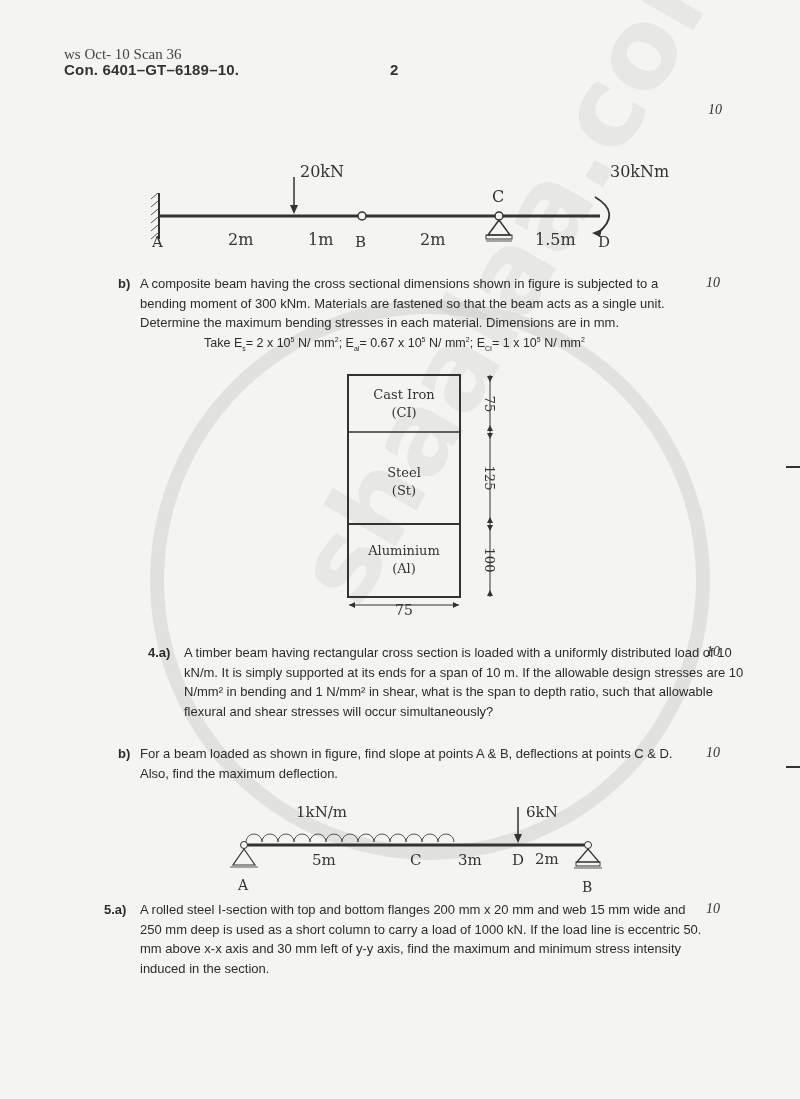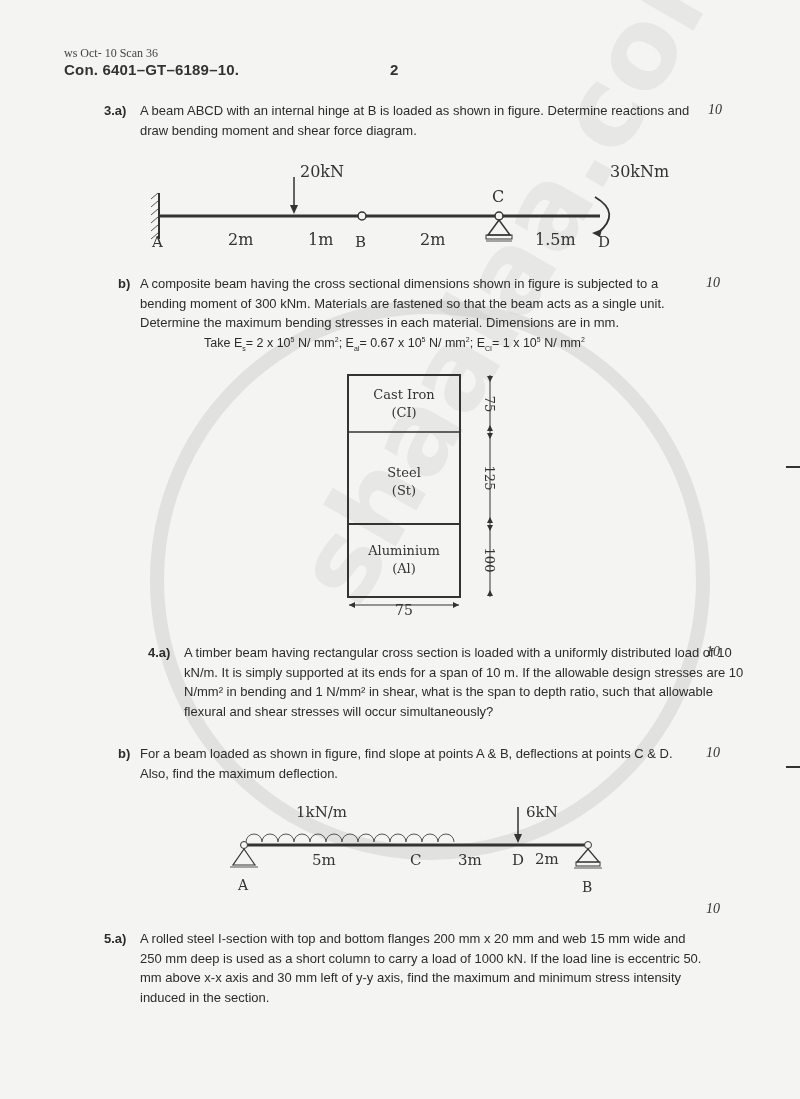--- a/index.html
+++ b/index.html
@@ -5,21 +5,21 @@
   html, body { margin: 0; padding: 0; }
   body {
     width: 800px; height: 1099px; overflow: hidden;
     background: #f4f4f2;
     font-family: "Liberation Sans", sans-serif;
     color: #2a2a2a;
     position: relative;
   }
   .page { position: absolute; left: 0; top: 0; width: 800px; height: 1099px; }
   .abs { position: absolute; }
-  .scan-note { left: 64px; top: 46px; font-family: "Liberation Serif", serif; font-size: 12px; color: #444; }
+  .scan-note { left: 64px; top: 46px; font-family: "Liberation Serif", serif; font-size: 15px; color: #444; }
   .paper-code { left: 64px; top: 61px; font-size: 15px; font-weight: bold; color: #333; letter-spacing: 0.2px; }
   .page-num { left: 390px; top: 61px; font-size: 15px; font-weight: bold; color: #333; }
 
   .q { position: absolute; left: 104px; width: 600px; font-size: 13px; line-height: 19.5px; color: #2c2c2c; }
   .q .num { position: absolute; left: 0; top: 0; font-weight: bold; }
   .q .txt { margin-left: 36px; display: block; }
   .marks { position: absolute; font-family: "Liberation Serif", serif; font-style: italic; font-weight: normal; font-size: 14px; color: #333; }
 
   .center-line { position: absolute; font-size: 12.5px; color: #2c2c2c; }
   sup { font-size: 7px; }
@@ -38,24 +38,20 @@
 
 <div class="page">
 
   <div class="abs watermark"></div>
   <div class="abs wm-text">shaalaa.com</div>
 
   <div class="abs scan-note">ws Oct- 10  Scan 36</div>
   <div class="abs paper-code">Con. 6401–GT–6189–10.</div>
   <div class="abs page-num">2</div>
 
-  <div class="q" style="top:101px;">
-    <span class="num">3.a)</span>
-    <span class="txt">A beam ABCD with an internal hinge at B is loaded as shown in figure. Determine reactions and draw bending moment and shear force diagram.</span>
-  </div>
   <div class="marks" style="left:708px; top:102px;">10</div>
 
   <svg class="abs" style="left:140px; top:155px;" width="580" height="110">
     <line x1="20" y1="61" x2="460" y2="61" stroke="#333" stroke-width="3"></line>
     <line x1="19" y1="38" x2="19" y2="84" stroke="#333" stroke-width="2"></line>
     <g stroke="#555" stroke-width="1">
       <line x1="11" y1="44" x2="18" y2="38"></line>
         <line x1="11" y1="52" x2="18" y2="46"></line>
       <line x1="11" y1="60" x2="18" y2="54"></line>
         <line x1="11" y1="68" x2="18" y2="62"></line>
@@ -151,21 +147,21 @@
     <line x1="354" y1="73" x2="382" y2="73" stroke="#555"></line>
     <text x="92" y="70" font-size="15">5m</text>
     <text x="190" y="70" font-size="15">C</text>
     <text x="238" y="70" font-size="15">3m</text>
     <text x="292" y="70" font-size="15">D</text>
     <text x="315" y="69" font-size="15">2m</text>
     <text x="18" y="95" font-size="14">A</text>
     <text x="362" y="97" font-size="14">B</text>
   </svg>
 
-  <div class="q" style="top:900px;margin-top:29px;">
+  <div class="q" style="top:900px;">
     <span class="num">5.a)</span>
     <span class="txt">A rolled steel I-section with top and bottom flanges 200 mm x 20  mm and web 15 mm wide and 250 mm deep is used as a short column to carry a load of 1000 kN. If the load line is eccentric 50.  mm above x-x axis and 30 mm left of y-y axis, find the maximum and minimum stress intensity induced in the section.</span>
   </div>
   <div class="marks" style="left:706px; top:901px;">10</div>
 
   <div class="abs edge-mark" style="left:786px; top:466px;"></div>
   <div class="abs edge-mark" style="left:786px; top:766px;"></div>
 
 </div>
 

